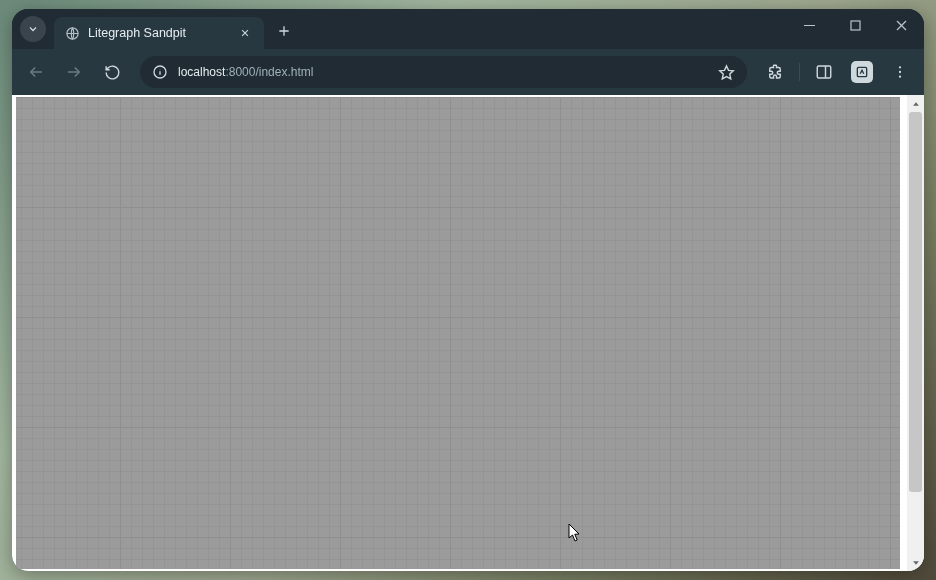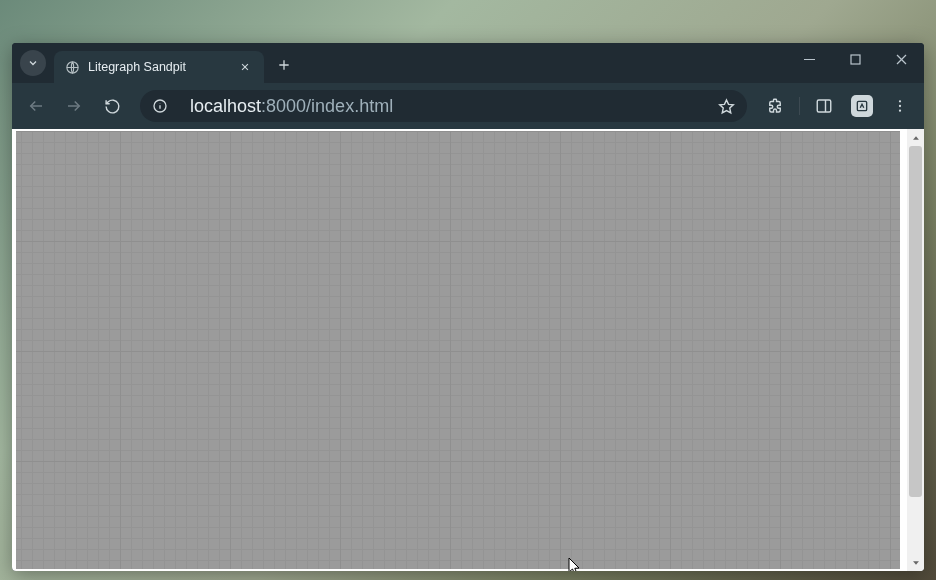--- a/index.html
+++ b/index.html
@@ -5,26 +5,25 @@
   * { box-sizing: border-box; margin: 0; padding: 0; font-family: "Segoe UI", Arial, sans-serif; }
   html, body { width: 936px; height: 580px; overflow: hidden; }
   body {
     background: linear-gradient(135deg,#6b8a7a 0%, #a3b8a0 30%, #9fa890 55%, #7a8163 75%, #514a3a 100%);
     position: relative;
   }
   .window {
     position: absolute;
     top: 9px; left: 12px; right: 12px; bottom: 9px;
     background: #202B33;
-    border-radius: 4px;
+    border-radius: 16px;
     overflow: hidden;
     display: flex;
     flex-direction: column;
     box-shadow: 0 4px 20px rgba(0,0,0,0.35);
-    margin-top: 34px;
   }
   
   .tabstrip {
     height: 40px;
     background: #202B33;
     display: flex;
     align-items: center;
     padding-left: 8px;
     position: relative;
   }
@@ -88,22 +87,22 @@
   .nav-btn.disabled { color:#6d7a82; cursor:default;}
   .omnibox {
     flex:1;
     height:32px;
     background:#202B33;
     border-radius:16px;
     display:flex;
     align-items:center;
     padding: 0 10px 0 10px;
     color:#E6EDF1;
-    font-size:18px;
-    gap:20px;
+    font-size:12px;
+    gap:8px;
     margin: 0 6px;
   }
   .omnibox .site-badge {
     width:20px;height:20px;display:flex;align-items:center;justify-content:center;
     color:#cfd8dc;
   }
   .omnibox .url { flex:1; white-space:nowrap; overflow:hidden; }
   .omnibox .url .host { color:#E6EDF1; }
   .omnibox .url .port { color:#9fb0ba; }
   .omnibox .url .path { color:#9fb0ba; }

